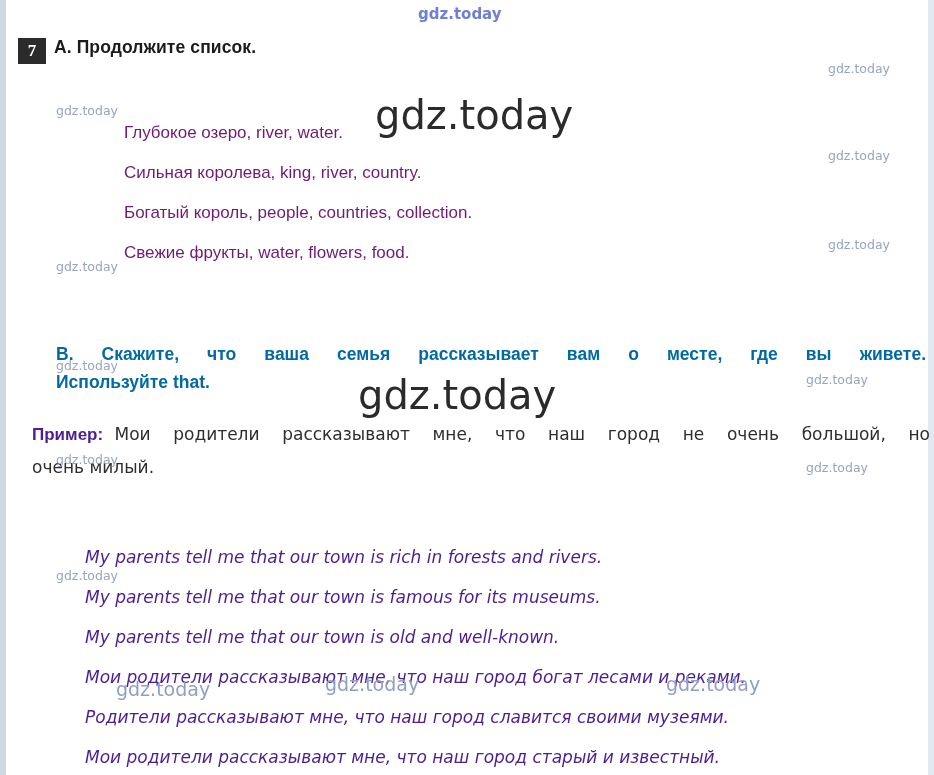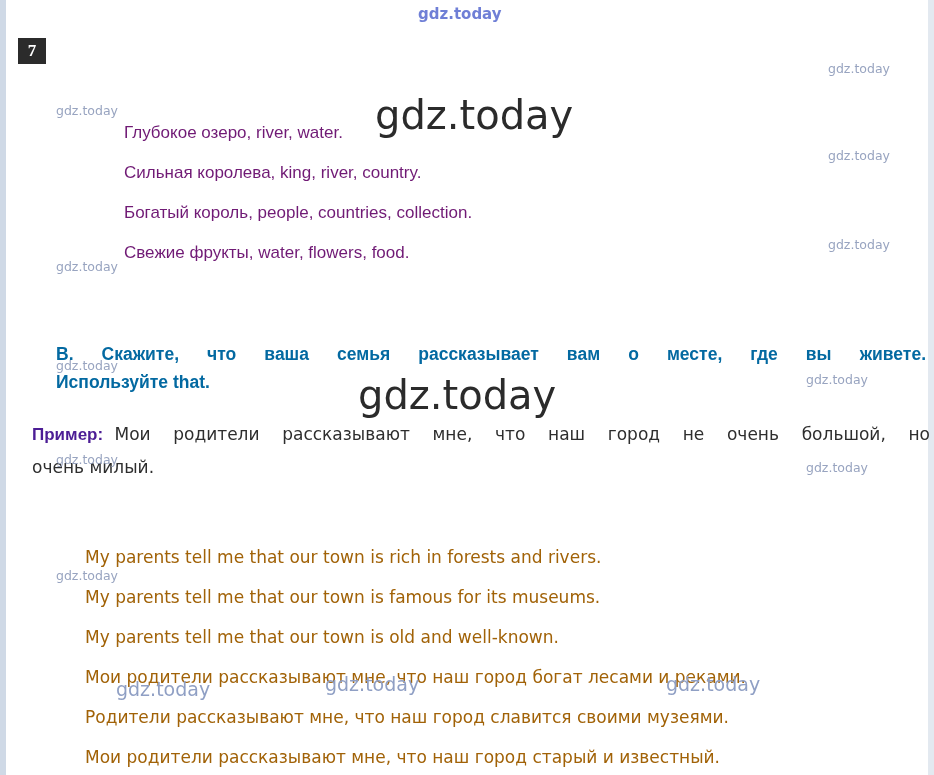--- a/index.html
+++ b/index.html
@@ -126,23 +126,24 @@
 
   .answers {
     position: absolute;
     left: 85px;
     top: 537px;
     width: 830px;
   }
   .answers .ans {
     font-family: "DejaVu Sans", sans-serif;
     font-size: 17px;
-    color: #a16207;
+    color: #4c1d95;
     line-height: 40px;
     white-space: nowrap;
+    font-style: italic;
   }
 
   
   .wm {
     position: absolute;
     color: #9aa6c4;
     font-family: "DejaVu Sans", sans-serif;
     pointer-events: none;
     white-space: nowrap;
   }
@@ -162,20 +163,21 @@
 </head>
 <body>
 
 <div class="page">
 
   <div class="edge-left"></div>
   <div class="edge-right"></div>
 
   <div class="ex-badge">7</div>
 
+  <div class="task-a-title">A. Продолжите список.</div>
 
   <div class="list-a">
     <div class="line">Глубокое озеро, river, water.</div>
     <div class="line">Сильная королева, king, river, country.</div>
     <div class="line">Богатый король, people, countries, collection.</div>
     <div class="line">Свежие фрукты, water, flowers, food.</div>
   </div>
 
   <div class="task-b-title">
     <span class="l1">B.  Скажите,  что  ваша  семья  рассказывает  вам  о  месте,  где  вы  живете.</span>

